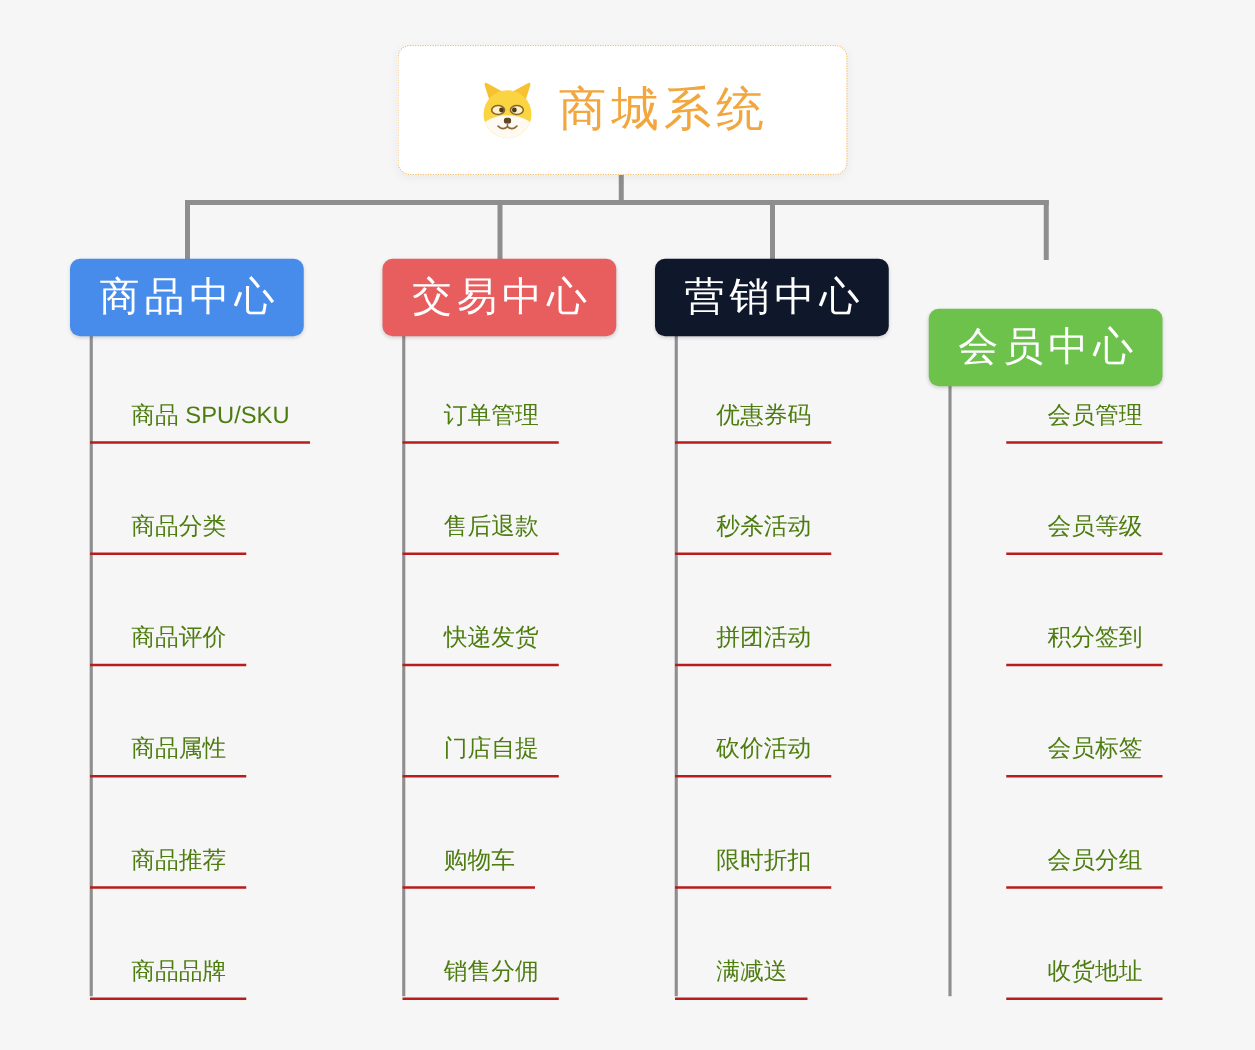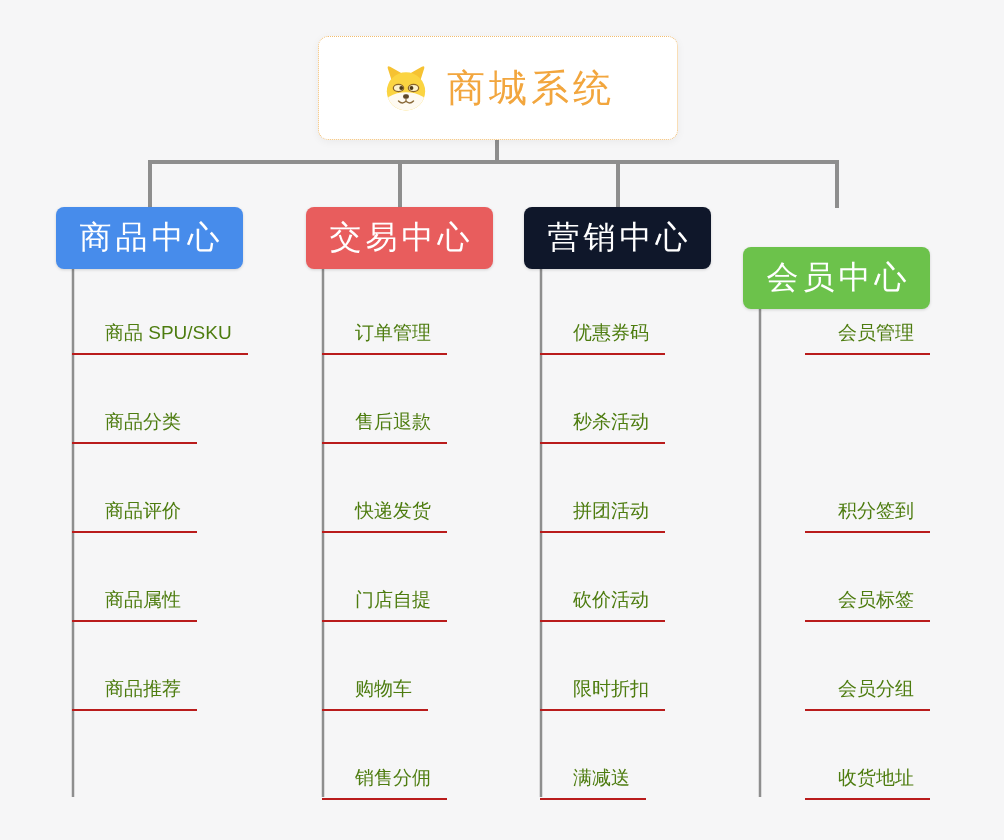--- a/index.html
+++ b/index.html
@@ -107,34 +107,36 @@
   </div>
   <div class="branch-box bx3" style="background-color: rgb(108, 194, 75);">
     <span class="branch-label">会员中心</span>
   </div>
 
   <div class="leaf c0 r0">商品 SPU/SKU</div>
   <div class="leaf c0 r1">商品分类</div>
   <div class="leaf c0 r3">商品属性</div>
   <div class="leaf c0 r2">商品评价</div>
   <div class="leaf c0 r4">商品推荐</div>
+  <div class="leaf c0 r5">商品品牌</div>
 
   <div class="leaf c1 r0">订单管理</div>
   <div class="leaf c1 r1">售后退款</div>
   <div class="leaf c1 r2">快递发货</div>
   <div class="leaf c1 r3">门店自提</div>
   <div class="leaf c1 r4">购物车</div>
   <div class="leaf c1 r5">销售分佣</div>
 
   <div class="leaf c2 r1">秒杀活动</div>
   <div class="leaf c2 r0">优惠券码</div>
   <div class="leaf c2 r2">拼团活动</div>
   <div class="leaf c2 r3">砍价活动</div>
   <div class="leaf c2 r4">限时折扣</div>
   <div class="leaf c2 r5">满减送</div>
 
   <div class="leaf c3 r0">会员管理</div>
+  <div class="leaf c3 r1">会员等级</div>
   <div class="leaf c3 r2">积分签到</div>
   <div class="leaf c3 r3">会员标签</div>
   <div class="leaf c3 r4">会员分组</div>
   <div class="leaf c3 r5">收货地址</div>
 
 </div>
 
 </body></html>

